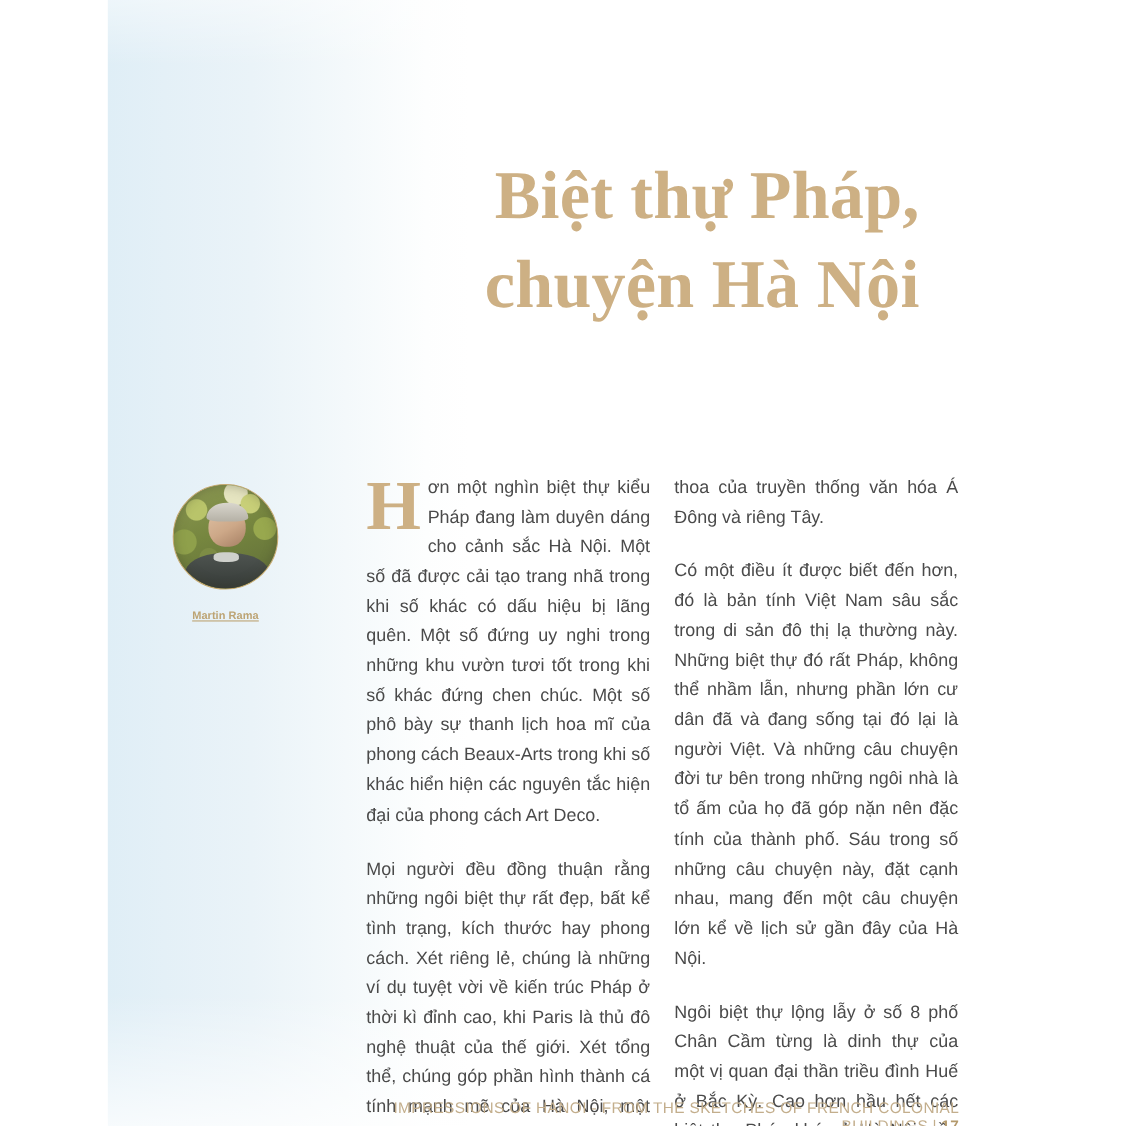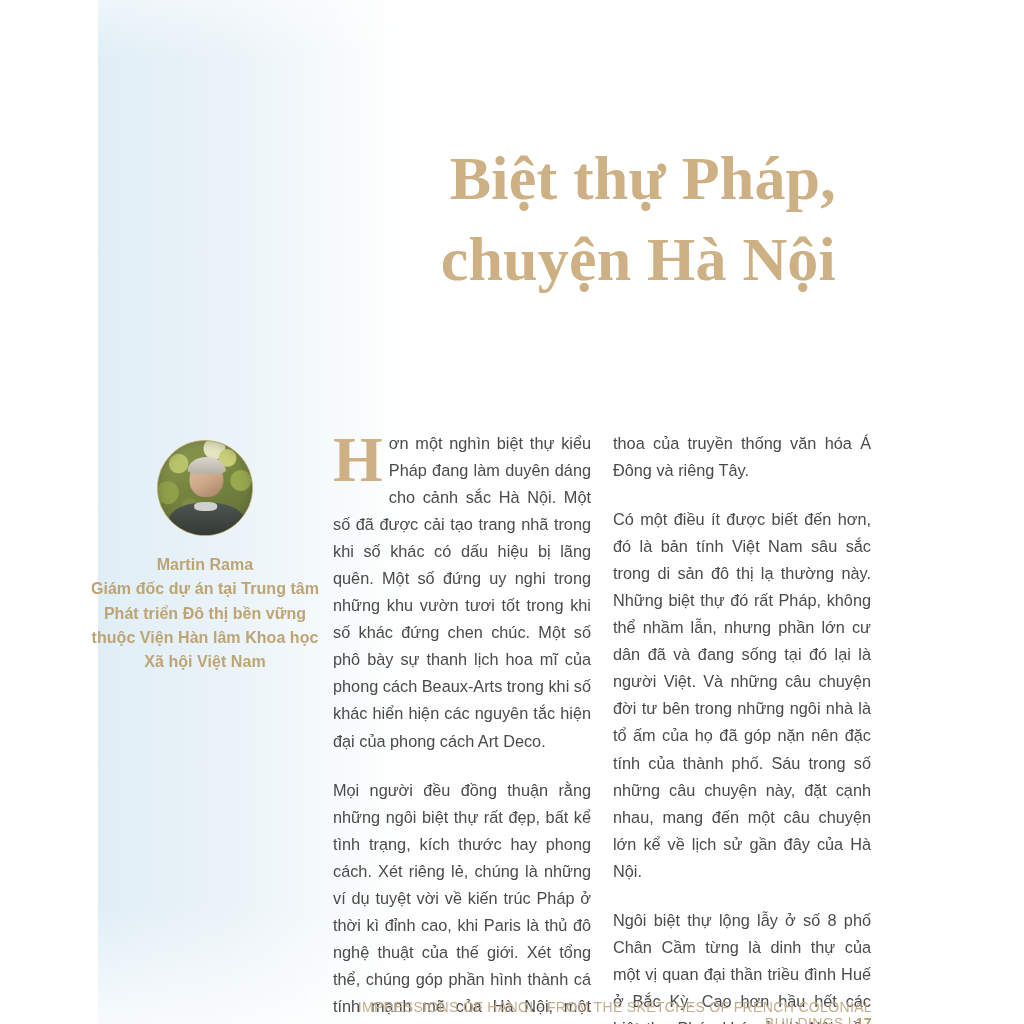--- a/index.html
+++ b/index.html
@@ -158,25 +158,26 @@
     position: absolute;
     inset: 0;
     border-radius: 50%;
     box-shadow: inset 0 0 10px rgba(60,60,40,0.35);
   }
 
   .author-caption {
     margin-top: 17px;
     font-family: "Liberation Sans", sans-serif;
     font-weight: 700;
-    font-size: 16px;
+    font-size: 10px;
     line-height: 1.52;
     color: #bda474;
     white-space: pre-line;
     letter-spacing: 0.05px;
+    text-decoration: underline;
   }
 
   
   .col {
     position: absolute;
     top: 430px;
     width: 258px;
     font-family: "Liberation Sans", sans-serif;
     font-size: 16.3px;
     line-height: 1.66;
@@ -241,24 +242,20 @@
   <div class="author-block">
     <div class="author-photo">
       <div class="ph-bg"></div>
       <div class="ph-body"></div>
       <div class="ph-collar"></div>
       <div class="ph-head"></div>
       <div class="ph-hair"></div>
       <div class="ph-vignette"></div>
     </div>
     <div class="author-caption">Martin Rama</div>
-    <div class="author-caption" style="margin-top:0;">Giám đốc dự án tại Trung tâm
-Phát triển Đô thị bền vững
-thuộc Viện Hàn lâm Khoa học
-Xã hội Việt Nam</div>
   </div>
 
   <div class="col" id="col-left">
     <p><span class="dropcap">H</span><span>ơn một nghìn biệt thự kiểu Pháp đang làm duyên dáng cho cảnh sắc Hà Nội. Một số đã được cải tạo trang nhã trong khi số khác có dấu hiệu bị lãng quên. Một số đứng uy nghi trong những khu vườn tươi tốt trong khi số khác đứng chen chúc. Một số phô bày sự thanh lịch hoa mĩ của phong cách Beaux-Arts trong khi số khác hiển hiện các nguyên tắc hiện đại của phong cách Art Deco.</span></p>
     <p>Mọi người đều đồng thuận rằng những ngôi biệt thự rất đẹp, bất kể tình trạng, kích thước hay phong cách. Xét riêng lẻ, chúng là những ví dụ tuyệt vời về kiến trúc Pháp ở thời kì đỉnh cao, khi Paris là thủ đô nghệ thuật của thế giới. Xét tổng thể, chúng góp phần hình thành cá tính mạnh mẽ của Hà Nội, một thành phố phi thường trong sự giao</p>
   </div>
 
   <div class="col" id="col-right">
     <p>thoa của truyền thống văn hóa Á Đông và riêng Tây.</p>
     <p>Có một điều ít được biết đến hơn, đó là bản tính Việt Nam sâu sắc trong di sản đô thị lạ thường này. Những biệt thự đó rất Pháp, không thể nhầm lẫn, nhưng phần lớn cư dân đã và đang sống tại đó lại là người Việt. Và những câu chuyện đời tư bên trong những ngôi nhà là tổ ấm của họ đã góp nặn nên đặc tính của thành phố. Sáu trong số những câu chuyện này, đặt cạnh nhau, mang đến một câu chuyện lớn kể về lịch sử gần đây của Hà Nội.</p>

